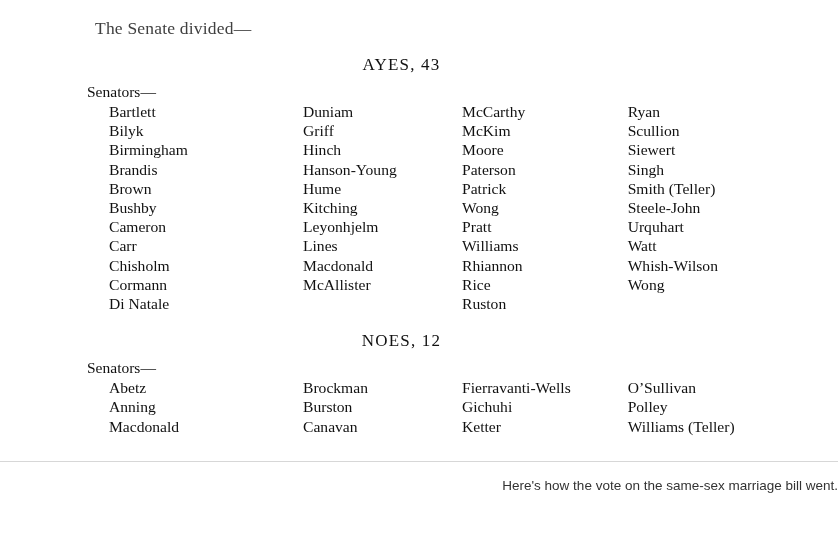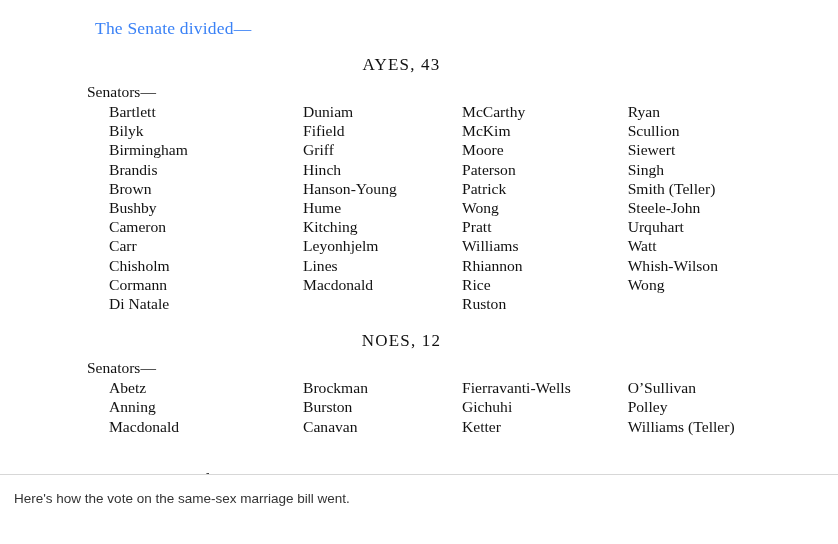--- a/index.html
+++ b/index.html
@@ -26,21 +26,21 @@
     width: 838px;
     height: 478px;
     background: #ffffff;
     box-sizing: border-box;
     padding: 18px 40px 0 95px;
   }
   .divided-line {
     font-size: 17.5px;
     letter-spacing: 0.2px;
     margin: 0 0 16px 0;
-    color: #3b82f6;
+    color: #404040;
   }
   .tally-heading {
     text-align: center;
     font-size: 17px;
     letter-spacing: 1.2px;
     margin: 0 0 8px 0;
     padding-right: 90px;
     color: #111111;
   }
   .senators-label {
@@ -72,26 +72,27 @@
     height: 18px;
   }
   .question-line {
     font-size: 17px;
     margin: 34px 0 0 4px;
     color: #111111;
   }
   .caption-bar {
     position: absolute;
     left: 0;
-    bottom: 4px;
+    bottom: 17px;
     width: 838px;
     height: 66px;
     background: #ffffff;
     border-top: 1px solid #d7d7d7;
     box-sizing: border-box;
+    text-align: right;
   }
   .caption-text {
     font-family: "Liberation Sans", sans-serif;
     font-size: 13.5px;
     color: #333333;
     padding: 16px 0 0 14px;
     margin: 0;
   }
 </style>
 </head>
@@ -116,29 +117,29 @@
         <span class="name">Brown</span>
         <span class="name">Bushby</span>
         <span class="name">Cameron</span>
         <span class="name">Carr</span>
         <span class="name">Chisholm</span>
         <span class="name">Cormann</span>
         <span class="name">Di Natale</span>
       </div>
       <div class="names-col col-1">
         <span class="name">Duniam</span>
-        <span class="name">Fifield</span>
         <span class="name">Griff</span>
         <span class="name">Hinch</span>
         <span class="name">Hanson-Young</span>
         <span class="name">Hume</span>
         <span class="name">Kitching</span>
         <span class="name">Leyonhjelm</span>
         <span class="name">Lines</span>
         <span class="name">Macdonald</span>
+        <span class="name">McAllister</span>
       </div>
       <div class="names-col col-2">
         <span class="name">McCarthy</span>
         <span class="name">McKim</span>
         <span class="name">Moore</span>
         <span class="name">Paterson</span>
         <span class="name">Patrick</span>
         <span class="name">Wong</span>
         <span class="name">Pratt</span>
         <span class="name">Williams</span>

